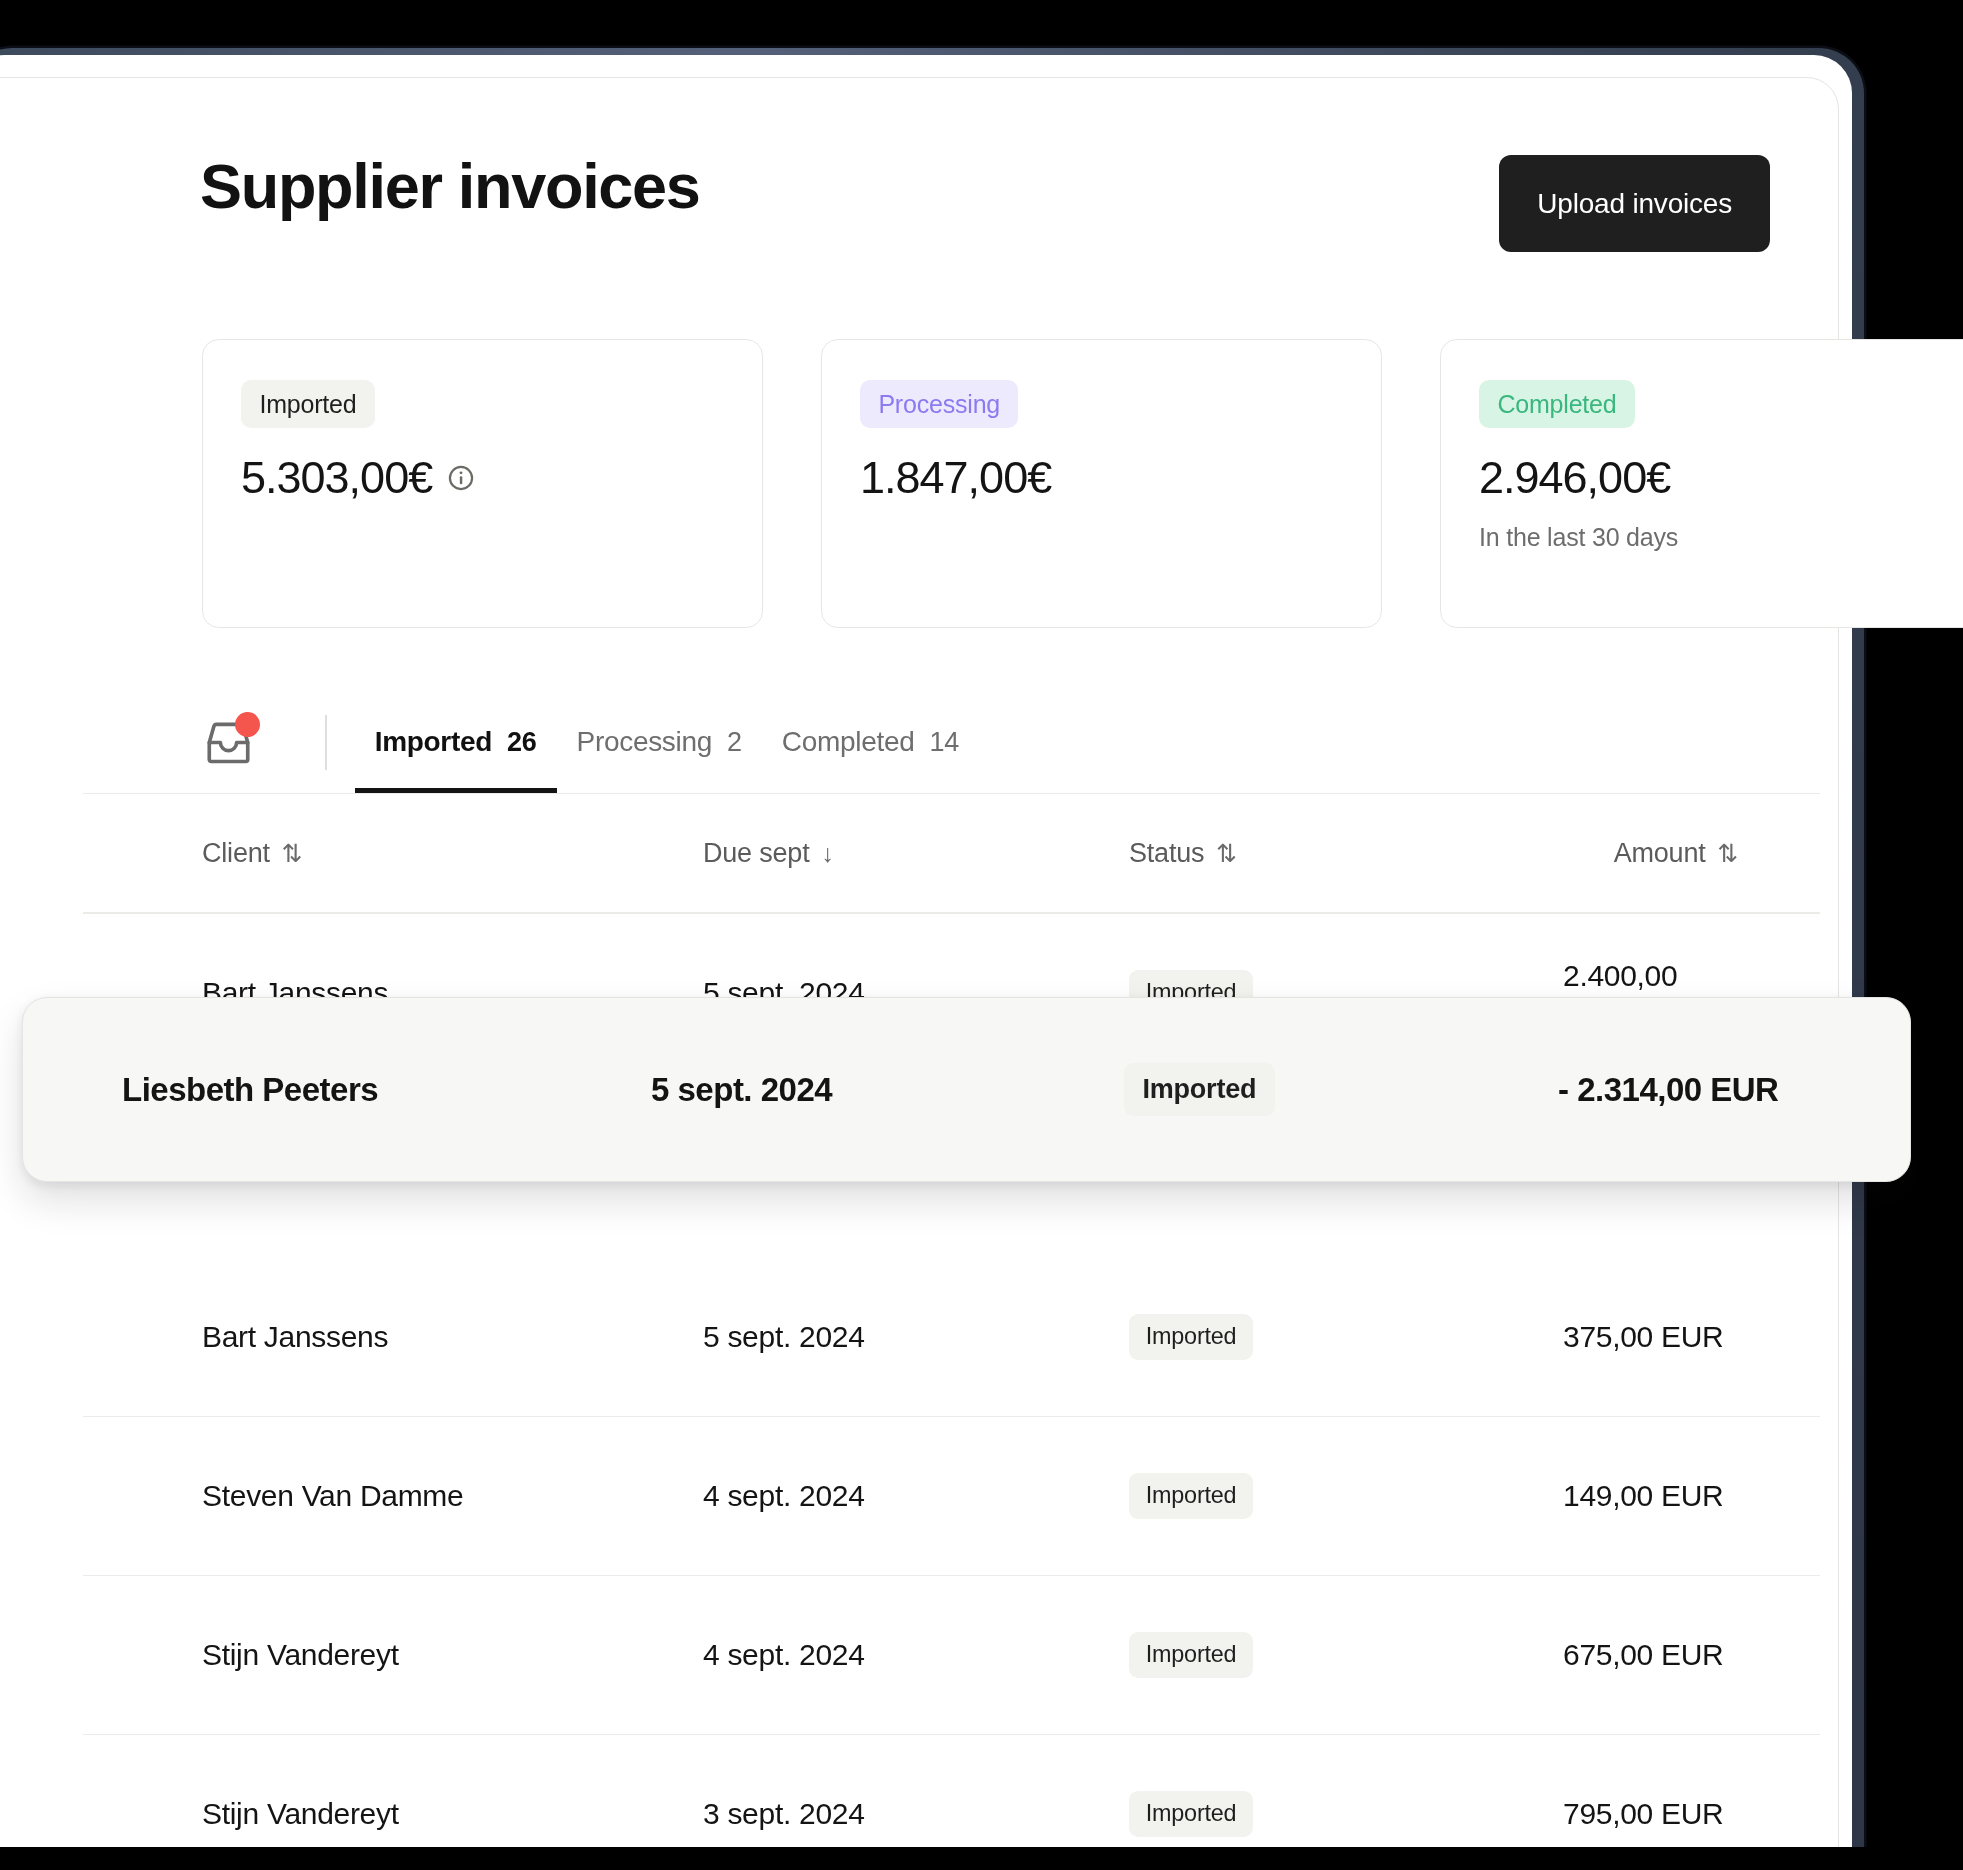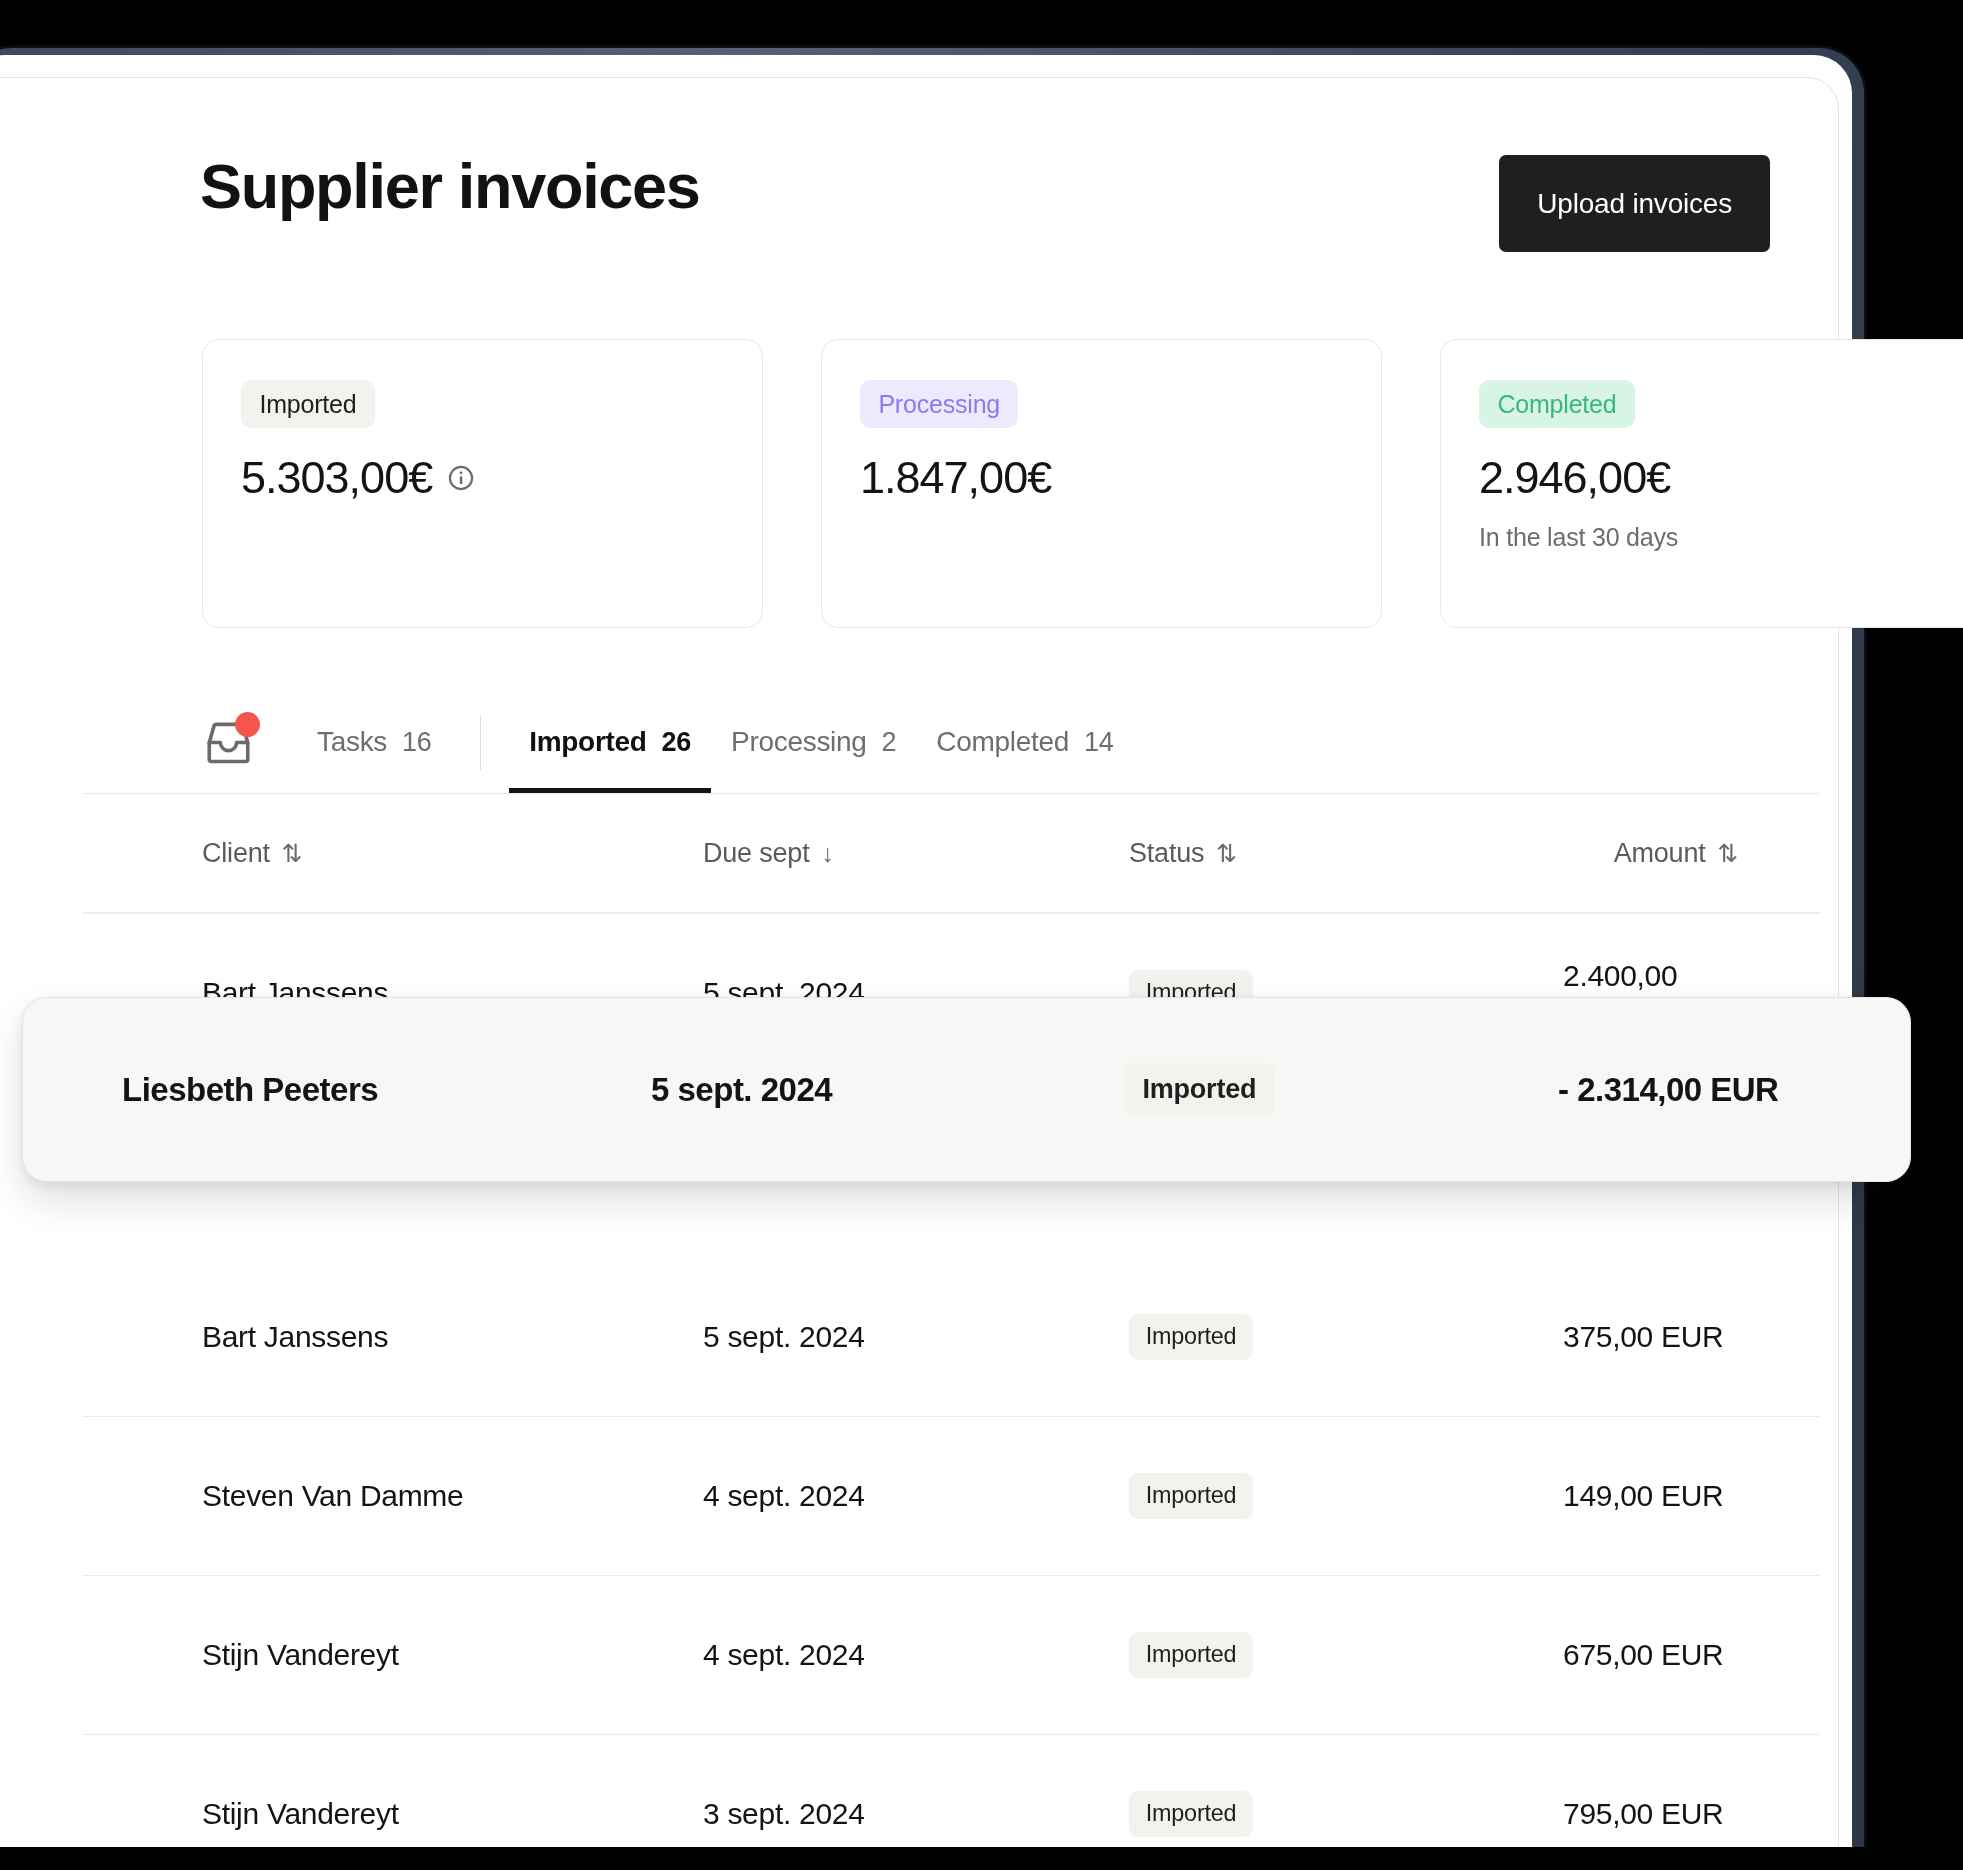--- a/index.html
+++ b/index.html
@@ -56,21 +56,21 @@
     color:#121212;
     letter-spacing:-1.3px;
     line-height:1;
   }
   .upload-btn{
     background:#1f1f1f;
     color:#ffffff;
     font-size:28px;
     font-family:"Liberation Sans","DejaVu Sans",sans-serif;
     border:none;
-    border-radius:7px;
+    border-radius:12px;
     padding:0 38px;
     height:97px;
     cursor:pointer;
     letter-spacing:-0.2px;
   }
 
   
   .stats-row{
     position:absolute;
     left:202px; top:339px;
@@ -299,24 +299,20 @@
 <div class="tabs-bar">
 
   <div class="inbox-wrap">
     <svg viewBox="0 0 24 22" width="53" height="47">
       <path d="M3 11 L5.2 3.3 A1.2 1.2 0 0 1 6.4 2.5 L17.6 2.5 A1.2 1.2 0 0 1 18.8 3.3 L21 11" fill="none" stroke="#6b6b6b" stroke-width="1.7" stroke-linecap="round" stroke-linejoin="round"></path>
       <path d="M3 11 L8.2 11 A3.8 3.8 0 0 0 15.8 11 L21 11 L21 19 A0.9 0.9 0 0 1 20.1 19.9 L3.9 19.9 A0.9 0.9 0 0 1 3 19 Z" fill="none" stroke="#6b6b6b" stroke-width="1.7" stroke-linejoin="round"></path>
     </svg>
     <span class="inbox-dot"></span>
   </div>
 
-  <div class="tab">
-    <span>Tasks</span>
-    <span class="cnt">16</span>
-  </div>
 
   <div class="tab-divider"></div>
 
   <div class="tab active">
     <span>Imported</span>
     <span class="cnt">26</span>
   </div>
 
   <div class="tab">
     <span>Processing</span>

